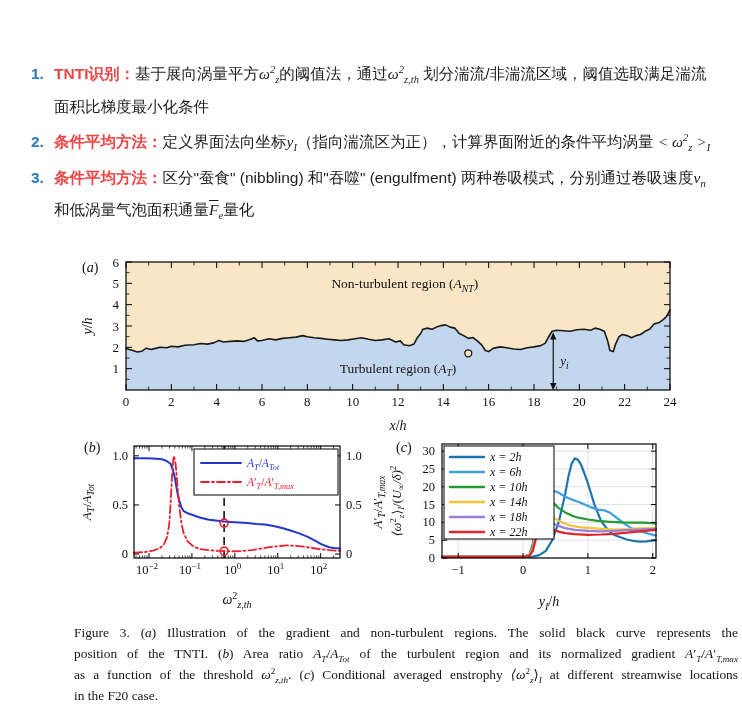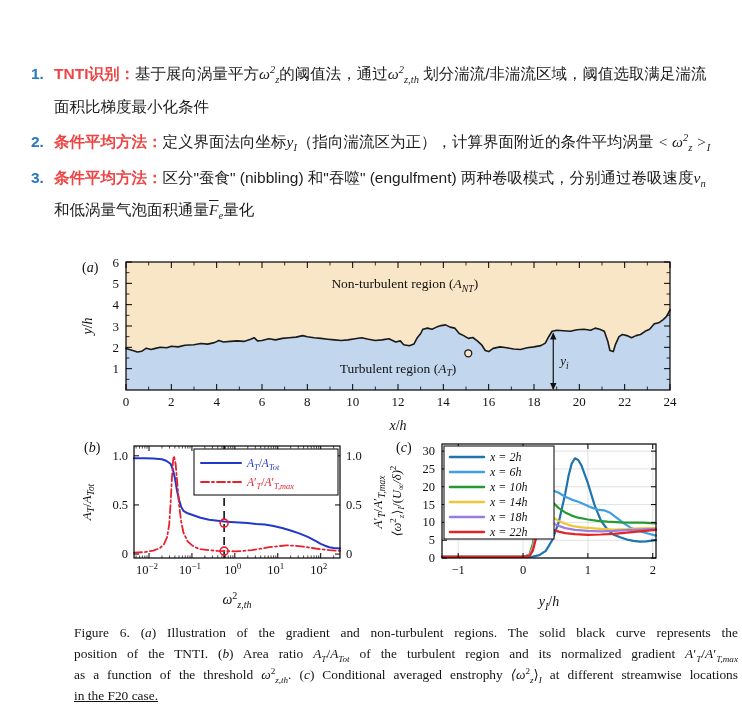--- a/index.html
+++ b/index.html
@@ -21,21 +21,21 @@
   .rsub{font-size:68%;vertical-align:sub;line-height:0;}
   .rov{text-decoration:overline;}
   
   .figwrap{position:absolute;top:254px;left:78px;width:660px;}
   .figrow{display:flex;}
   .figwrap svg{display:block;font-family:"Liberation Serif","DejaVu Serif",serif;}
   .caption{margin-top:10px;margin-left:-4px;width:664px;
            font-family:"Liberation Serif","DejaVu Serif",serif;font-size:13.4px;
            line-height:21px;color:#141414;}
   .capline{text-align:justify;text-align-last:justify;}
-  .capline:last-child{text-align-last:left;text-decoration:underline;}
+  .capline:last-child{text-align-last:left;}
 </style>
 </head>
 <body>
 
 <div class="page">
 
 
   <ol class="items">
     <li>
       <span class="num">1.</span><span class="lbl">TNTI识别：</span><span><span class="seg">基于展向涡量平方</span><span class="seg ital">ω</span><span class="seg ital rsup">2</span><span class="seg ital rsub">z</span><span class="seg">的阈值法，通过</span><span class="seg ital">ω</span><span class="seg ital rsup">2</span><span class="seg ital rsub">z,th</span><span class="seg"> 划分湍流/非湍流区域，阈值选取满足湍流面积比梯度最小化条件</span></span>
@@ -349,20 +349,20 @@
             <text x="102" y="87" font-size="12" fill="#111" font-style="italic">x = 18h</text>
             <polyline points="62,98 96,98" fill="none" stroke="#e02428" stroke-width="2.4" stroke-linejoin="round" stroke-linecap="round"></polyline>
             <text x="102" y="102" font-size="12" fill="#111" font-style="italic">x = 22h</text>
             <text x="161" y="172" font-size="14" fill="#111" text-anchor="middle"><tspan dy="0.0" font-size="14.0" font-style="italic">y</tspan><tspan dy="3.6" font-size="10.1" font-style="italic">I</tspan><tspan dy="-3.6" font-size="14.0">/</tspan><tspan dy="0.0" font-size="14.0" font-style="italic">h</tspan></text>
             <text x="13" y="67" font-size="12.5" fill="#111" text-anchor="middle" transform="rotate(-90 13 67)"><tspan dy="0.0" font-size="12.5" font-style="italic">⟨ω</tspan><tspan dy="-4.8" font-size="9.0">2</tspan><tspan dy="8.0" font-size="9.0" font-style="italic">z</tspan><tspan dy="-3.3" font-size="12.5">⟩</tspan><tspan dy="3.3" font-size="9.0" font-style="italic">I</tspan><tspan dy="-3.3" font-size="12.5">/(</tspan><tspan dy="0.0" font-size="12.5" font-style="italic">U</tspan><tspan dy="3.3" font-size="9.0">∞</tspan><tspan dy="-3.3" font-size="12.5" font-style="italic">/δ)</tspan><tspan dy="-4.8" font-size="9.0">2</tspan></text>
             <text x="8" y="18" font-size="14" fill="#111" text-anchor="start"><tspan dy="0.0" font-size="14.0">(</tspan><tspan dy="0.0" font-size="14.0" font-style="italic">c</tspan><tspan dy="0.0" font-size="14.0">)</tspan></text>
           </svg>
         </div>
     </div>
     <div class="caption">
-      <div class="capline"><span class="seg">Figure 6. (</span><span class="seg ital">a</span><span class="seg">) Illustration of the gradient and non-turbulent regions. The solid black curve represents the</span></div>
+      <div class="capline"><span class="seg">Figure 3. (</span><span class="seg ital">a</span><span class="seg">) Illustration of the gradient and non-turbulent regions. The solid black curve represents the</span></div>
       <div class="capline"><span class="seg">position of the TNTI. (</span><span class="seg ital">b</span><span class="seg">) Area ratio </span><span class="seg ital">A</span><span class="seg ital rsub">T</span><span class="seg">/</span><span class="seg ital">A</span><span class="seg ital rsub">Tot</span><span class="seg"> of the turbulent region and its normalized gradient </span><span class="seg ital">A</span><span class="seg">′</span><span class="seg ital rsub">T</span><span class="seg">/</span><span class="seg ital">A</span><span class="seg">′</span><span class="seg ital rsub">T,max</span></div>
       <div class="capline"><span class="seg">as a function of the threshold </span><span class="seg ital">ω</span><span class="seg rsup">2</span><span class="seg ital rsub">z,th</span><span class="seg">. (</span><span class="seg ital">c</span><span class="seg">) Conditional averaged enstrophy </span><span class="seg ital">⟨ω</span><span class="seg rsup">2</span><span class="seg ital rsub">z</span><span class="seg">⟩</span><span class="seg ital rsub">I</span><span class="seg"> at different streamwise locations</span></div>
       <div class="capline"><span class="seg">in the F20 case.</span></div>
     </div>
   </div>
 
 </div>
 
 </body></html>

